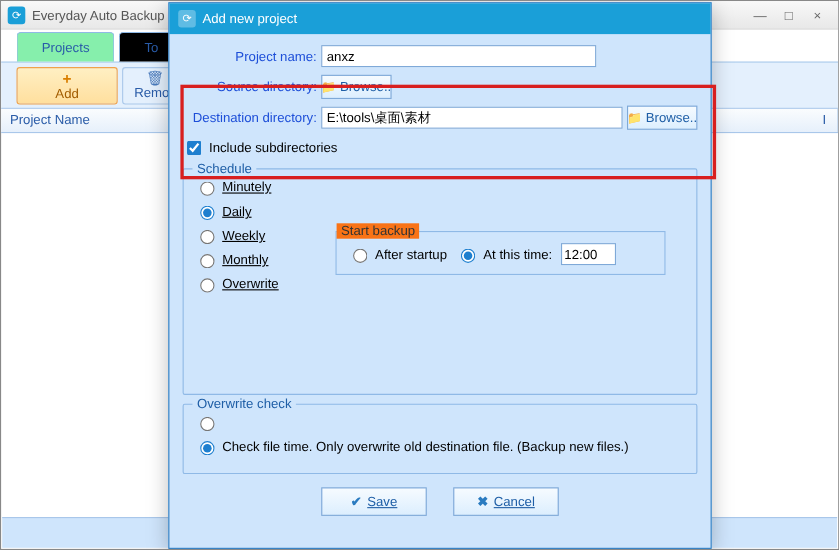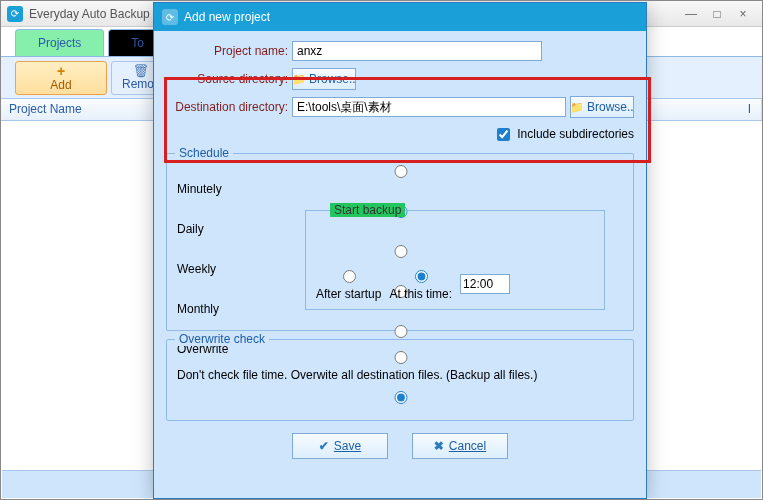--- a/index.html
+++ b/index.html
@@ -33,39 +33,39 @@
 
 .main-bottom { position: absolute; left: 1px; right: 1px; bottom: 1px; height: 28px; background: #cfe5fc; border-top: 1px solid #a9c7ea; }
 
 
 .dialog { position: absolute; left: 152px; top: 1px; width: 494px; height: 497px; background: #cfe5fc; border: 1px solid #2a7bc0; box-shadow: 0 4px 18px rgba(0,0,0,.25); display: flex; flex-direction: column; }
 .dlg-titlebar { height: 28px; background: #1a9fd8; color: #fff; display: flex; align-items: center; padding: 0 8px; }
 .dlg-titlebar .app-icon { width: 16px; height: 16px; background: rgba(255,255,255,.3); border-radius: 3px; margin-right: 6px; display: flex; align-items: center; justify-content: center; font-size: 10px; }
 .dlg-body { flex: 1; padding: 8px 12px 6px; display: flex; flex-direction: column; gap: 4px; }
 
 .form-row { display: flex; align-items: center; gap: 4px; height: 24px; }
-.form-row .lbl { width: 122px; text-align: right; color: #7f1d1d; }
+.form-row .lbl { width: 122px; text-align: right; color: #1d4ed8; }
 .form-row input[type=text] { flex: 1; height: 20px; border: 1px solid #7fa9d8; padding: 1px 4px; background: #fff; }
 .browse-btn { width: 64px; height: 22px; border: 1px solid #7fa9d8; background: linear-gradient(#f6fbff,#dceefe); color: #1e5ea6; display: flex; align-items: center; justify-content: center; gap: 3px; }
 .browse-btn .fico { color: #e8a43b; font-size: 11px; }
 
-.chk-row { display: flex; align-items: center; justify-content: flex-end; gap: 4px; height: 22px; }
+.chk-row { display: flex; align-items: center; justify-content: flex-start; gap: 4px; height: 22px; }
 .chk-row input { accent-color: #1e7fcf; }
 
 .highlight-box { position: absolute; border: 3px solid #d81f1f; pointer-events: none; }
 
 .group { border: 1px solid #8fb9e6; border-radius: 2px; margin-top: 4px; padding: 8px 10px 10px; position: relative; }
 .group .legend { position: absolute; top: -8px; left: 8px; background: #cfe5fc; padding: 0 4px; color: #1e5ea6; }
 .radio-col { display: flex; flex-direction: column; gap: 6px; }
-.radio-item { display: flex; gap: 4px; flex-direction: column; }
+.radio-item { display: flex; align-items: center; gap: 4px; }
 .radio-item input { accent-color: #1e7fcf; }
 
 .start-box { position: absolute; left: 138px; top: 56px; width: 300px; border: 1px solid #8fb9e6; padding: 10px 10px 8px; }
-.start-box .legend2 { position: absolute; top: -8px; left: 24px; background: #22c55e; padding: 0 4px; color: #333; }
-.start-row { display: flex; align-items: center; gap: 8px; margin-top: 46px; }
+.start-box .legend2 { position: absolute; top: -8px; left: 0; background: #f97316; padding: 0 4px; color: #333; }
+.start-row { display: flex; align-items: center; gap: 8px; }
 .time-input { width: 50px; height: 20px; border: 1px solid #7fa9d8; text-align: left; }
 
 .overwrite .radio-item { margin-bottom: 6px; }
 
 .dlg-buttons { display: flex; justify-content: center; gap: 24px; padding: 8px 0 4px; }
 .dlg-btn { width: 96px; height: 26px; border: 1px solid #7fa9d8; background: linear-gradient(#f6fbff,#dceefe); color: #1e5ea6; display: flex; align-items: center; justify-content: center; gap: 5px; }
 .dlg-btn .ci { color: #2a7bc0; font-weight: bold; }
 
 
 .watermark { position: absolute; left: 270px; top: 210px; width: 240px; height: 110px; opacity: .12; pointer-events: none; display: flex; align-items: center; justify-content: center; flex-direction: column; }
@@ -141,21 +141,21 @@
           <span class="fico">📁</span>
           <span>Browse..</span>
         </div>
     </div>
 
     <div class="chk-row">
       <input type="checkbox" checked="" style="">
       <span>Include subdirectories</span>
     </div>
 
-    <div class="group" style="height:178px; position:relative;">
+    <div class="group" style="height:206px; position:relative;text-decoration:underline;">
       <span class="legend">Schedule</span>
       <div class="radio-col">
         <label class="radio-item">
             <input type="radio" name="sch" style="">
             <span>Minutely</span>
           </label>
         <label class="radio-item">
             <input type="radio" name="sch" checked="" style="">
             <span>Daily</span>
           </label>
@@ -185,24 +185,24 @@
             </label>
           <input class="time-input" type="text" value="12:00" style="">
         </div>
       </div>
     </div>
 
     <div class="group overwrite">
       <span class="legend">Overwrite check</span>
       <label class="radio-item">
           <input type="radio" name="ow" style="">
-          <span>Don't check file time. Overwite all destination files. (Backup all files.)</span>
         </label>
       <label class="radio-item">
           <input type="radio" name="ow" checked="" style="">
+          <span>Check file time. Only overwrite old destination file. (Backup new files.)</span>
         </label>
     </div>
 
     <div class="dlg-buttons">
       <div class="dlg-btn">
           <span class="ci">✔</span>
           <span style="text-decoration: underline; text-decoration-color:#1e5ea6;">Save</span>
         </div>
       <div class="dlg-btn">
           <span class="ci">✖</span>

